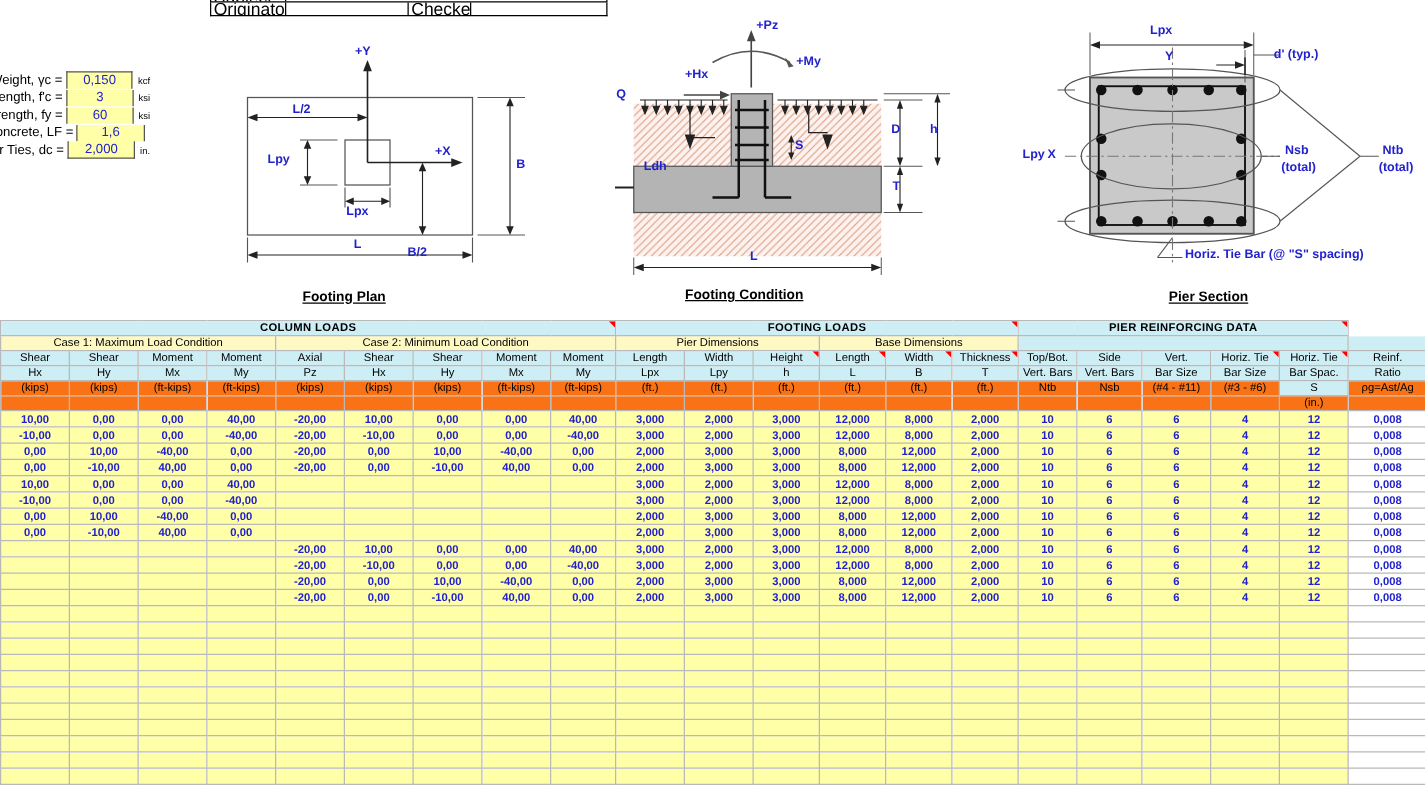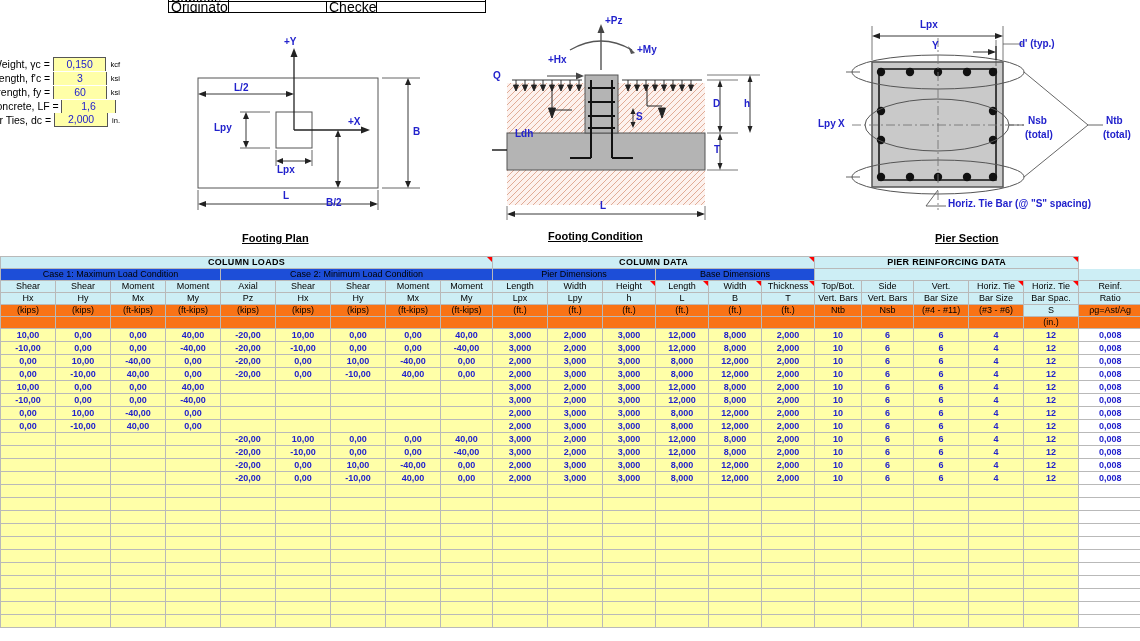--- a/index.html
+++ b/index.html
@@ -26,21 +26,21 @@
   
   .dia{position:absolute;}
   .dtitle{position:absolute;font-size:11px;font-weight:bold;color:#000;text-decoration:underline;white-space:nowrap;}
   .lbl{position:absolute;font-size:10px;color:#2222cc;font-weight:bold;white-space:nowrap;}
   
   #sheet{position:absolute;left:0;top:256px;width:1140px;height:385px;font-size:9px;color:#000;}
   table.gr{border-collapse:collapse;table-layout:fixed;width:1140px;}
   table.gr td{padding:0;margin:0;overflow:hidden;white-space:nowrap;text-align:center;
               font-size:9px;line-height:11px;border:1px solid #b9b9b9;box-sizing:border-box;}
   .bandh{background:#cdeef5;font-weight:bold;font-size:10px;letter-spacing:.3px;}
-  .subh{background:#1d4ed8;font-size:9.5px;}
+  .subh{background:#fef9c3;font-size:9.5px;}
   .colh{background:#cdeef5;font-size:9px;}
   .unit{background:#f97316;font-size:8px;}
   .din{background:#ffffa8;color:#2222cc;font-weight:bold;font-size:9.5px;height:13px;}
   .dout{background:#ffffff;color:#2222cc;font-weight:bold;font-size:9.5px;height:13px;}
   .sep{border-left:1.3px solid #333 !important;}
   .tcmt{position:relative;}
   .tcmt::after{content:"";position:absolute;top:0;right:0;width:0;height:0;
                border-top:5px solid #ff0000;border-left:5px solid transparent;}
   .tall{height:11px;}
 </style>
@@ -328,21 +328,21 @@
         <col style="width: 47px;">
         <col style="width: 52px;">
         <col style="width: 55px;">
         <col style="width: 55px;">
         <col style="width: 55px;">
         <col style="width: 63px;">
       </colgroup>
     <thead>
       <tr id="band-row">
           <td class="bandh tall tcmt" colspan="9">COLUMN LOADS</td>
-          <td class="bandh tall sep tcmt" colspan="6">COLUMN DATA</td>
+          <td class="bandh tall sep tcmt" colspan="6">FOOTING LOADS</td>
           <td class="bandh tall sep tcmt" colspan="5">PIER REINFORCING DATA</td>
           <td class="bandh tall sep" style="background: rgb(255, 255, 255); border-color: rgb(255, 255, 255);"></td>
         </tr>
       <tr id="sub-row">
           <td class="subh tall" colspan="4">Case 1: Maximum Load Condition</td>
           <td class="subh tall sep" colspan="5">Case 2: Minimum Load Condition</td>
           <td class="subh tall sep" colspan="3">Pier Dimensions</td>
           <td class="subh tall sep" colspan="3">Base Dimensions</td>
           <td class="subh tall sep" colspan="5" style="background: rgb(205, 238, 245);"></td>
           <td class="subh tall sep" style="background: rgb(205, 238, 245);"></td>

